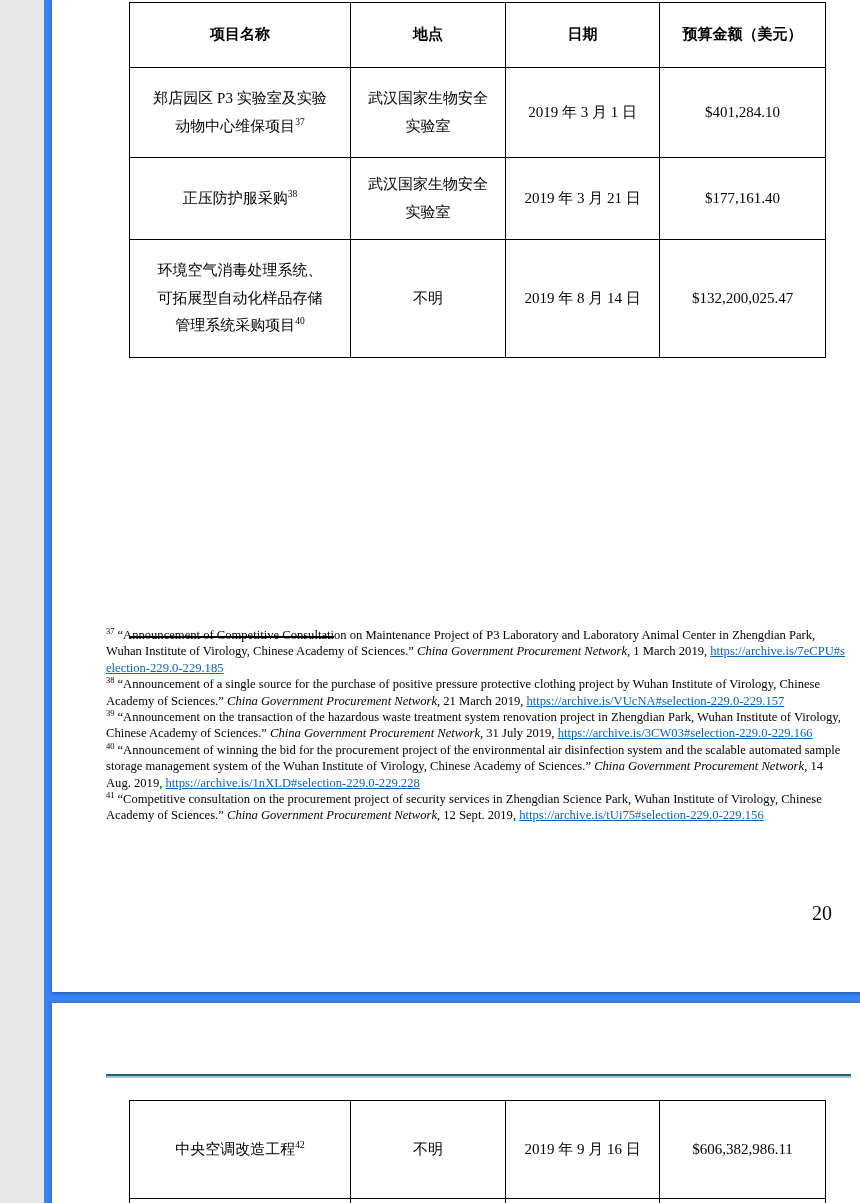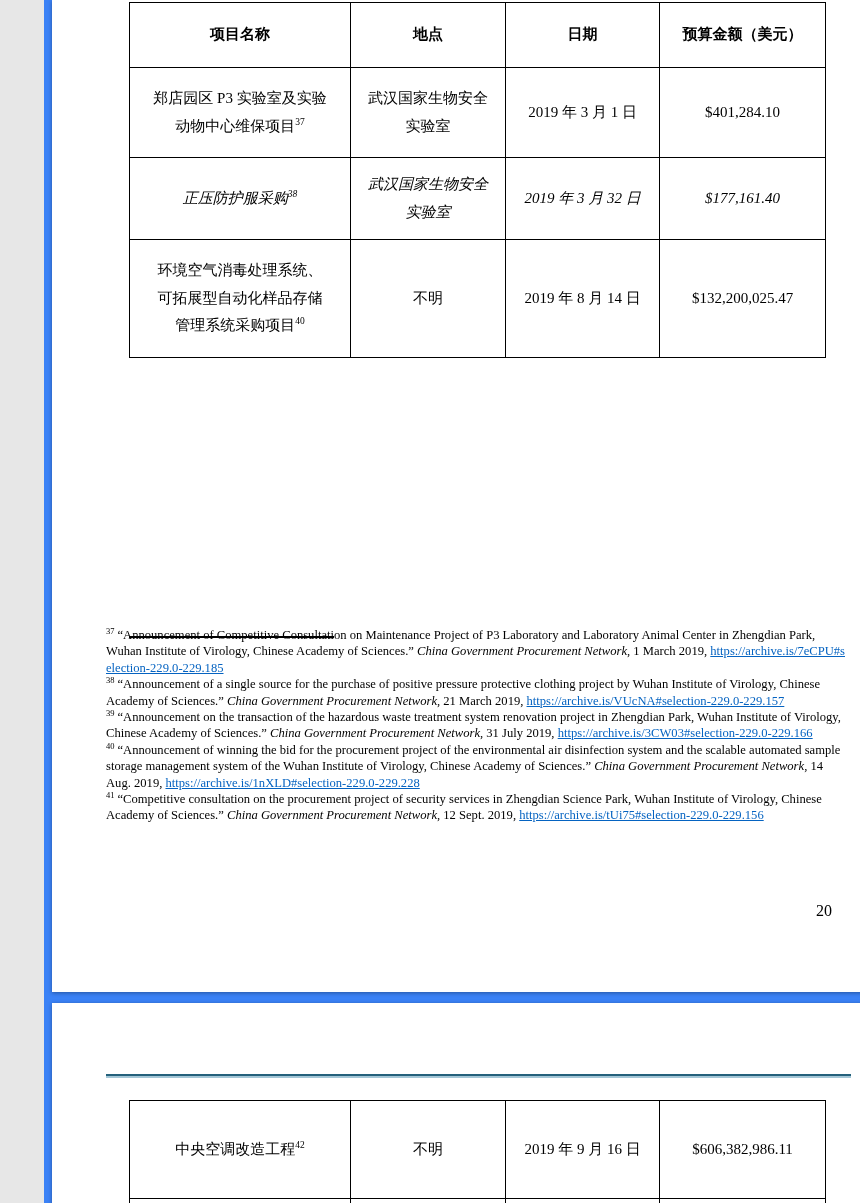--- a/index.html
+++ b/index.html
@@ -32,21 +32,21 @@
   tr.cut-row td.cell-loc,tr.cut-row td.cell-date,tr.cut-row td.cell-amt{padding-top:16px;}
 
   
   .fn-sep{position:absolute;left:77px;top:636px;width:205px;height:2px;background:#000;}
   .fnotes{position:absolute;left:54px;top:627px;width:740px;font-size:12.6px;line-height:16.4px;}
   .fnotes p{margin:0;}
   .fnotes sup{font-size:8.5px;line-height:0;vertical-align:super;margin-right:3px;}
   .fn-src{font-style:italic;}
   .fn-link{color:#0563c1;text-decoration:underline;cursor:pointer;word-break:break-all;}
 
-  .pagenum{position:absolute;left:54px;top:902px;width:726px;text-align:right;font-size:16px;}
+  .pagenum{position:absolute;left:54px;top:902px;width:726px;text-align:right;font-size:20px;}
 
   
   .teal-rule{position:absolute;left:54px;top:71px;width:745px;height:4px;}
   .teal-rule .dark{height:2px;}
   .teal-rule .light{height:2px;}
 </style>
 </head>
 <body>
 
 <div class="viewport">
@@ -70,25 +70,25 @@
           </thead>
           <tbody>
             <tr style="height: 90px;">
               <td class="cell-name"><span class="pre">郑店园区 P3 实验室及实验
 动物中心维保项目</span><sup>37</sup></td>
               <td class="cell-loc"><span class="pre">武汉国家生物安全
 实验室</span></td>
               <td class="cell-date"><span>2019 年 3 月 1 日</span></td>
               <td class="cell-amt"><span>$401,284.10</span></td>
             </tr>
-            <tr style="height: 82px; font-style: italic;">
+            <tr style="height: 82px;">
               <td class="cell-name"><span class="pre">正压防护服采购</span><sup>38</sup></td>
               <td class="cell-loc"><span class="pre">武汉国家生物安全
 实验室</span></td>
-              <td class="cell-date"><span>2019 年 3 月 32 日</span></td>
+              <td class="cell-date"><span>2019 年 3 月 21 日</span></td>
               <td class="cell-amt"><span>$177,161.40</span></td>
             </tr>
             <tr style="height: 118px;">
               <td class="cell-name"><span class="pre">环境空气消毒处理系统、
 可拓展型自动化样品存储
 管理系统采购项目</span><sup>40</sup></td>
               <td class="cell-loc"><span class="pre">不明</span></td>
               <td class="cell-date"><span>2019 年 8 月 14 日</span></td>
               <td class="cell-amt"><span>$132,200,025.47</span></td>
             </tr>

